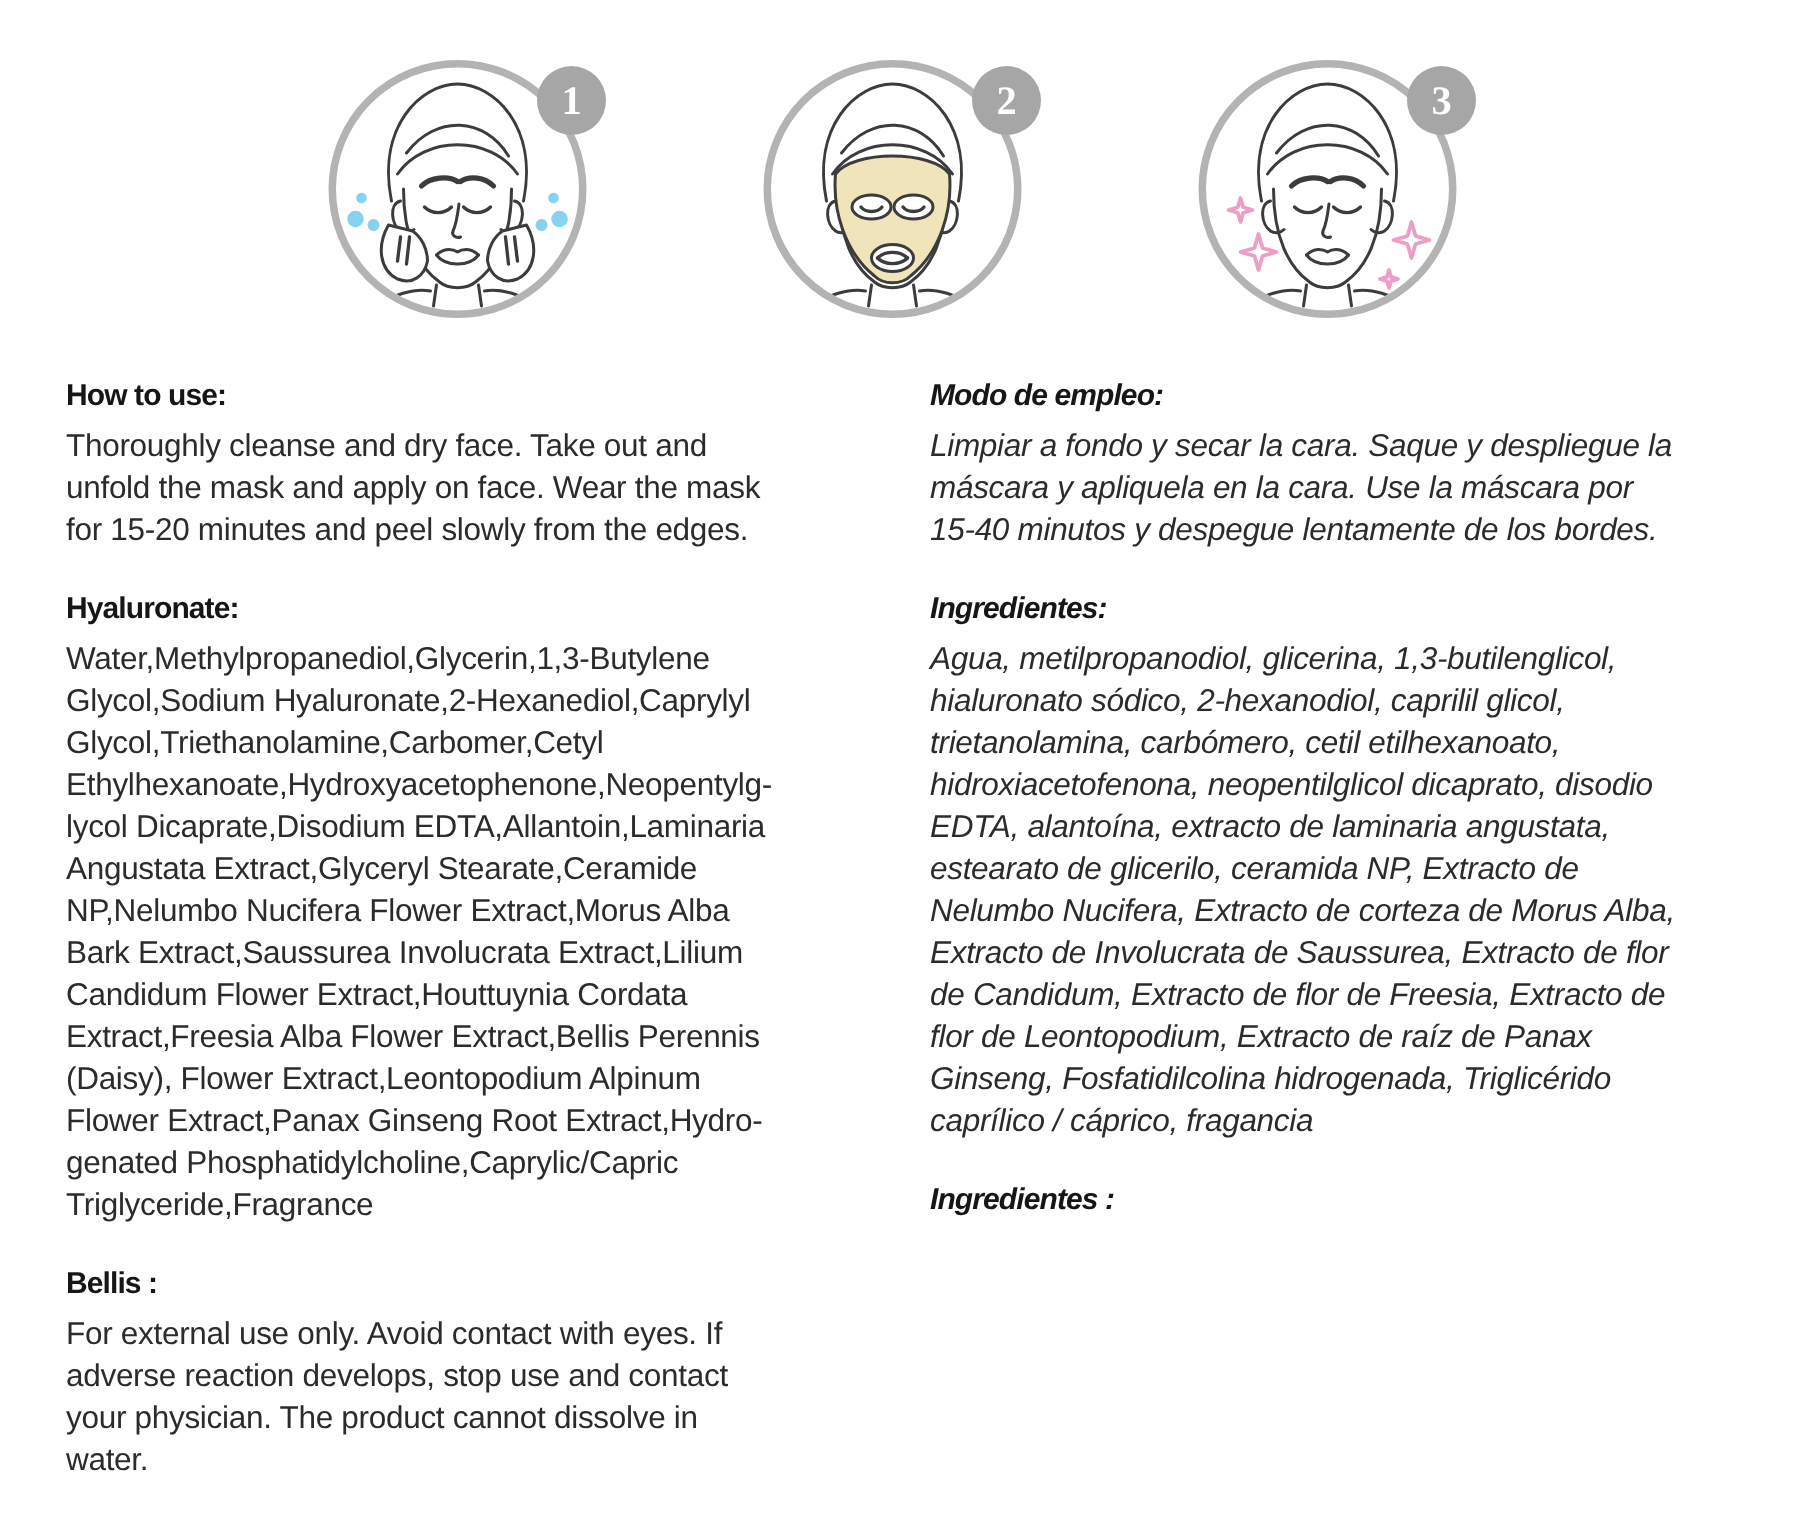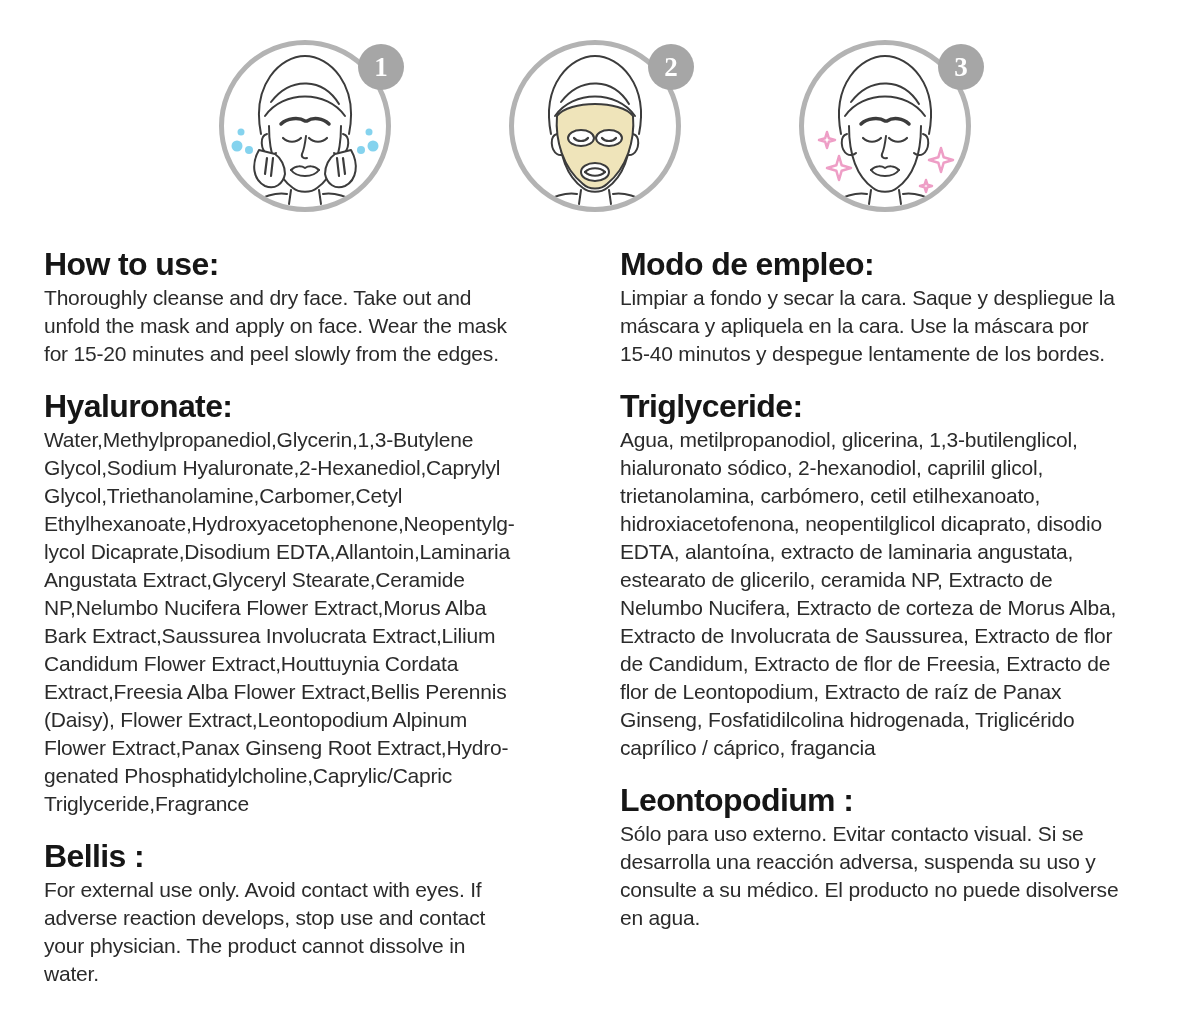--- a/index.html
+++ b/index.html
@@ -44,24 +44,24 @@
   .art.thick { stroke-width: 3.5; }
   .art.thin  { stroke-width: 2.2; }
   .fill-white { fill: #ffffff; }
   .mask-fill { fill: var(--mask-beige, #f1e6c0); }
   .droplet { fill: var(--droplet-blue, #85d3ee); stroke: none; }
   .sparkle { fill: #ffffff; stroke: var(--sparkle-pink, #ee9ec6); stroke-width: 2.5; stroke-linejoin: round; }
 
   
   .col { position: absolute; top: 248px; }
   .col-left  { left: 44px;  width: 565px; }
-  .col-right { left: 620px; width: 578px; }
+  .col-right { left: 620px; width: 578px; font-style: italic; }
   .section h2 {
     margin: 0 0 3px 0;
-    font-size: 32px; line-height: 33px;
+    font-size: 20px; line-height: 33px;
     font-weight: 700;
     letter-spacing: -0.6px;
     color: var(--heading, #161616);
   }
   .section p {
     margin: 0 0 22px 0;
     font-size: 21px; line-height: 28px;
     white-space: pre;
     letter-spacing: -0.2px;
     color: var(--text, #2a2a2a);
@@ -224,36 +224,32 @@
   </div>
 
   <div class="col col-right">
     <div class="section">
       <h2>Modo de empleo:</h2>
       <p>Limpiar a fondo y secar la cara. Saque y despliegue la
 máscara y apliquela en la cara. Use la máscara por
 15-40 minutos y despegue lentamente de los bordes.</p>
     </div>
     <div class="section">
-      <h2>Triglyceride:</h2>
+      <h2>Ingredientes:</h2>
       <p>Agua, metilpropanodiol, glicerina, 1,3-butilenglicol,
 hialuronato sódico, 2-hexanodiol, caprilil glicol,
 trietanolamina, carbómero, cetil etilhexanoato,
 hidroxiacetofenona, neopentilglicol dicaprato, disodio
 EDTA, alantoína, extracto de laminaria angustata,
 estearato de glicerilo, ceramida NP, Extracto de
 Nelumbo Nucifera, Extracto de corteza de Morus Alba,
 Extracto de Involucrata de Saussurea, Extracto de flor
 de Candidum, Extracto de flor de Freesia, Extracto de
 flor de Leontopodium, Extracto de raíz de Panax
 Ginseng, Fosfatidilcolina hidrogenada, Triglicérido
 caprílico / cáprico, fragancia</p>
     </div>
     <div class="section">
-      <h2>Leontopodium :</h2>
-      <p>Sólo para uso externo. Evitar contacto visual. Si se
-desarrolla una reacción adversa, suspenda su uso y
-consulte a su médico. El producto no puede disolverse
-en agua.</p>
+      <h2>Ingredientes :</h2>
     </div>
   </div>
 
 </div>
 
 </body></html>

